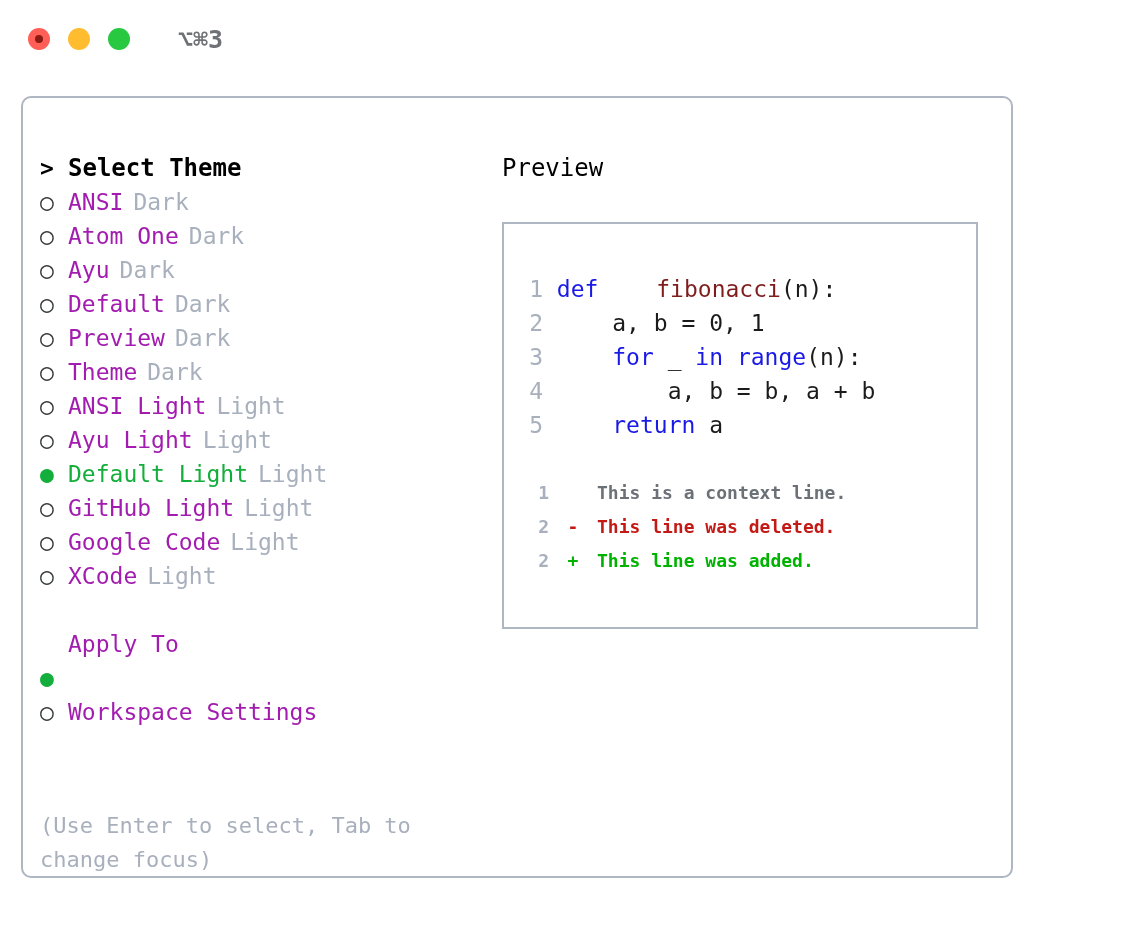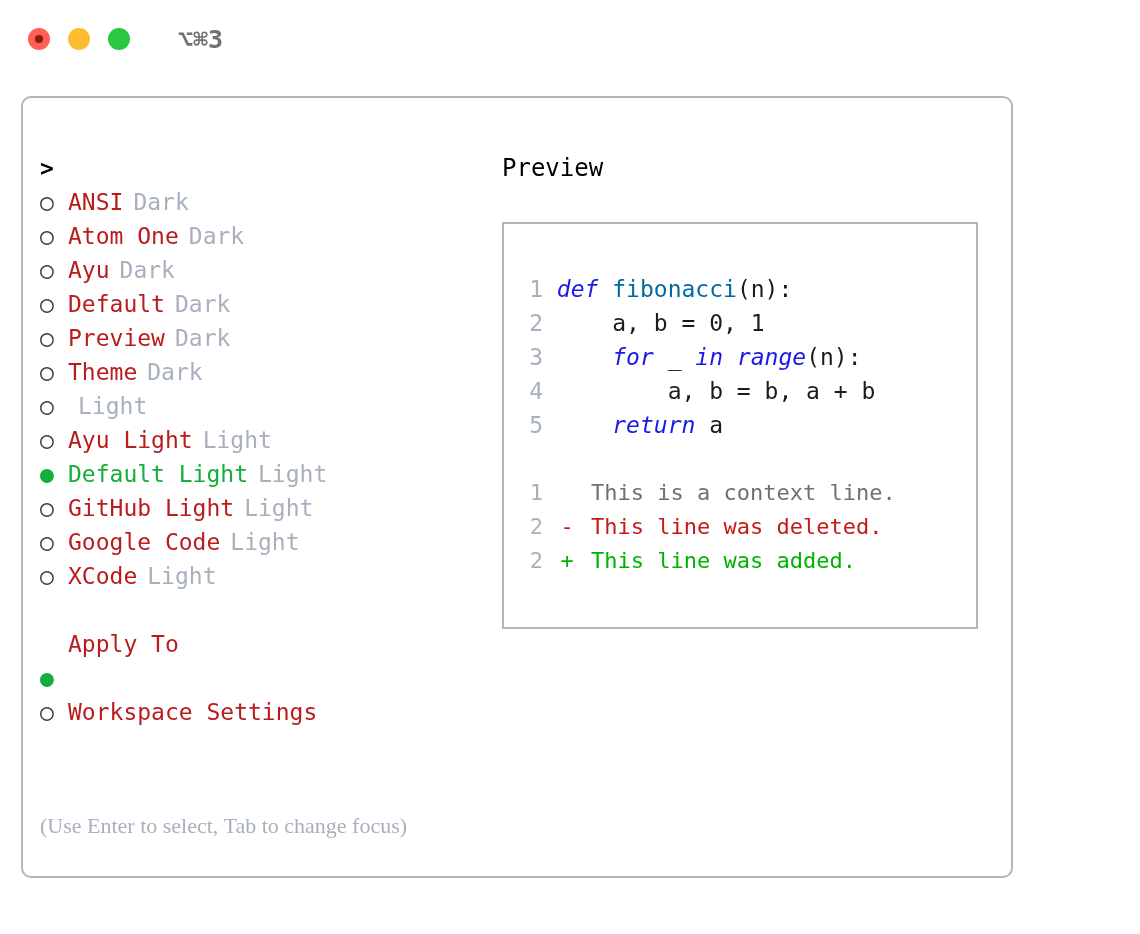--- a/index.html
+++ b/index.html
@@ -102,21 +102,21 @@
     flex: 0 0 28px;
     font-size: 23px;
     color: #3c4043;
     text-align: left;
   }
   .bullet.sel { color: #14ae3c; }
   .bullet.caret {
     color: #000000;
     font-weight: bold;
   }
-  .label { color: #b91c1c; }
+  .label { color: #a21caf; }
   .label.bold {
     font-weight: bold;
     color: #000000;
     font-size: 24px;
   }
   .label.sel { color: #14ae3c; }
   .tag {
     color: #a8b0bd;
     margin-left: 10px;
     text-align: right;
@@ -135,21 +135,20 @@
 
   .hint {
     position: absolute;
     left: 17px;
     top: 711px;
     width: 410px;
     font-size: 22px;
     line-height: 34px;
     color: #a8b0bd;
     white-space: pre-wrap;
-    font-family: Liberation Serif, serif;
   }
 
   
   .right-col {
     position: absolute;
     left: 479px;
     top: 53px;
     width: 490px;
   }
   .preview-title {
@@ -175,31 +174,32 @@
     line-height: 34px;
     white-space: pre;
   }
   .cline { display: block; height: 34px; }
   .lnum {
     display: inline-block;
     width: 26px;
     text-align: right;
     color: #a8b0bd;
   }
-  .kw  { color: #1a1ae6; font-style: italic; }
-  .fn  { color: #0369a1; }
+  .kw  { color: #1a1ae6; }
+  .fn  { color: #7f1d1d; margin-left: 44px; }
   .pl  { color: #1b1b1b; }
 
   .diff {
     position: absolute;
-    left: 13px;
+    left: 19px;
     top: 252px;
-    font-size: 22px;
+    font-size: 18px;
     line-height: 34px;
     white-space: pre;
+    font-weight: bold;
   }
   .dmark {
     display: inline-block;
     width: 48px;
     text-align: center;
   }
   .dctx { color: #6b7177; }
   .ddel { color: #c41a16; }
   .dadd { color: #00b300; }
 </style>
@@ -216,30 +216,31 @@
     </div>
     <div class="shortcut">⌥⌘3</div>
   </div>
 
   <div class="panel">
 
     <div class="left-col">
 
       <div class="row">
         <span class="bullet caret">&gt;</span>
+        <span class="label bold">Select Theme</span>
       </div>
 
       <div id="theme-list">
           <div class="row"><span class="bullet">○</span><span class="label">ANSI</span><span class="tag">Dark</span></div>
           <div class="row"><span class="bullet">○</span><span class="label">Atom One</span><span class="tag">Dark</span></div>
           <div class="row"><span class="bullet">○</span><span class="label">Ayu</span><span class="tag">Dark</span></div>
           <div class="row"><span class="bullet">○</span><span class="label">Default</span><span class="tag">Dark</span></div>
           <div class="row"><span class="bullet">○</span><span class="label">Preview</span><span class="tag">Dark</span></div>
           <div class="row"><span class="bullet">○</span><span class="label">Theme</span><span class="tag">Dark</span></div>
-          <div class="row"><span class="bullet">○</span><span class="tag">Light</span></div>
+          <div class="row"><span class="bullet">○</span><span class="label">ANSI Light</span><span class="tag">Light</span></div>
           <div class="row"><span class="bullet">○</span><span class="label">Ayu Light</span><span class="tag">Light</span></div>
           <div class="row"><span class="bullet sel">●</span><span class="label sel">Default Light</span><span class="tag">Light</span></div>
           <div class="row"><span class="bullet">○</span><span class="label">GitHub Light</span><span class="tag">Light</span></div>
           <div class="row"><span class="bullet">○</span><span class="label">Google Code</span><span class="tag">Light</span></div>
           <div class="row"><span class="bullet">○</span><span class="label">XCode</span><span class="tag">Light</span></div>
         </div>
 
       <div class="spacer-row"></div>
 
       <div class="section-head">

